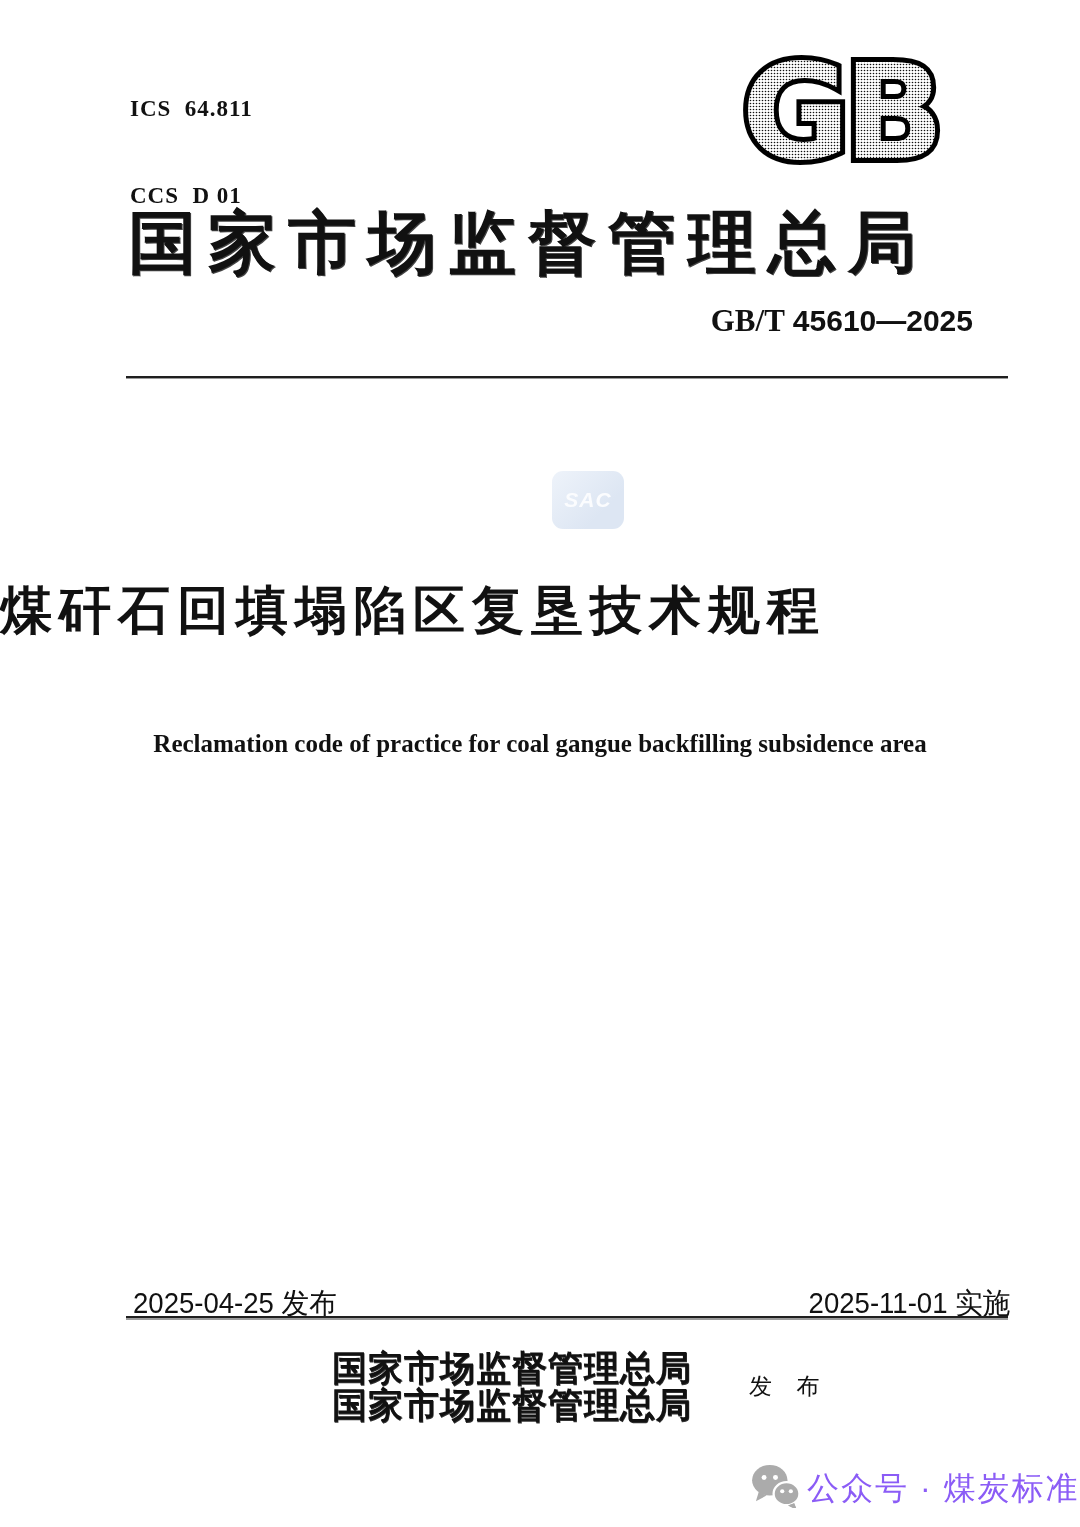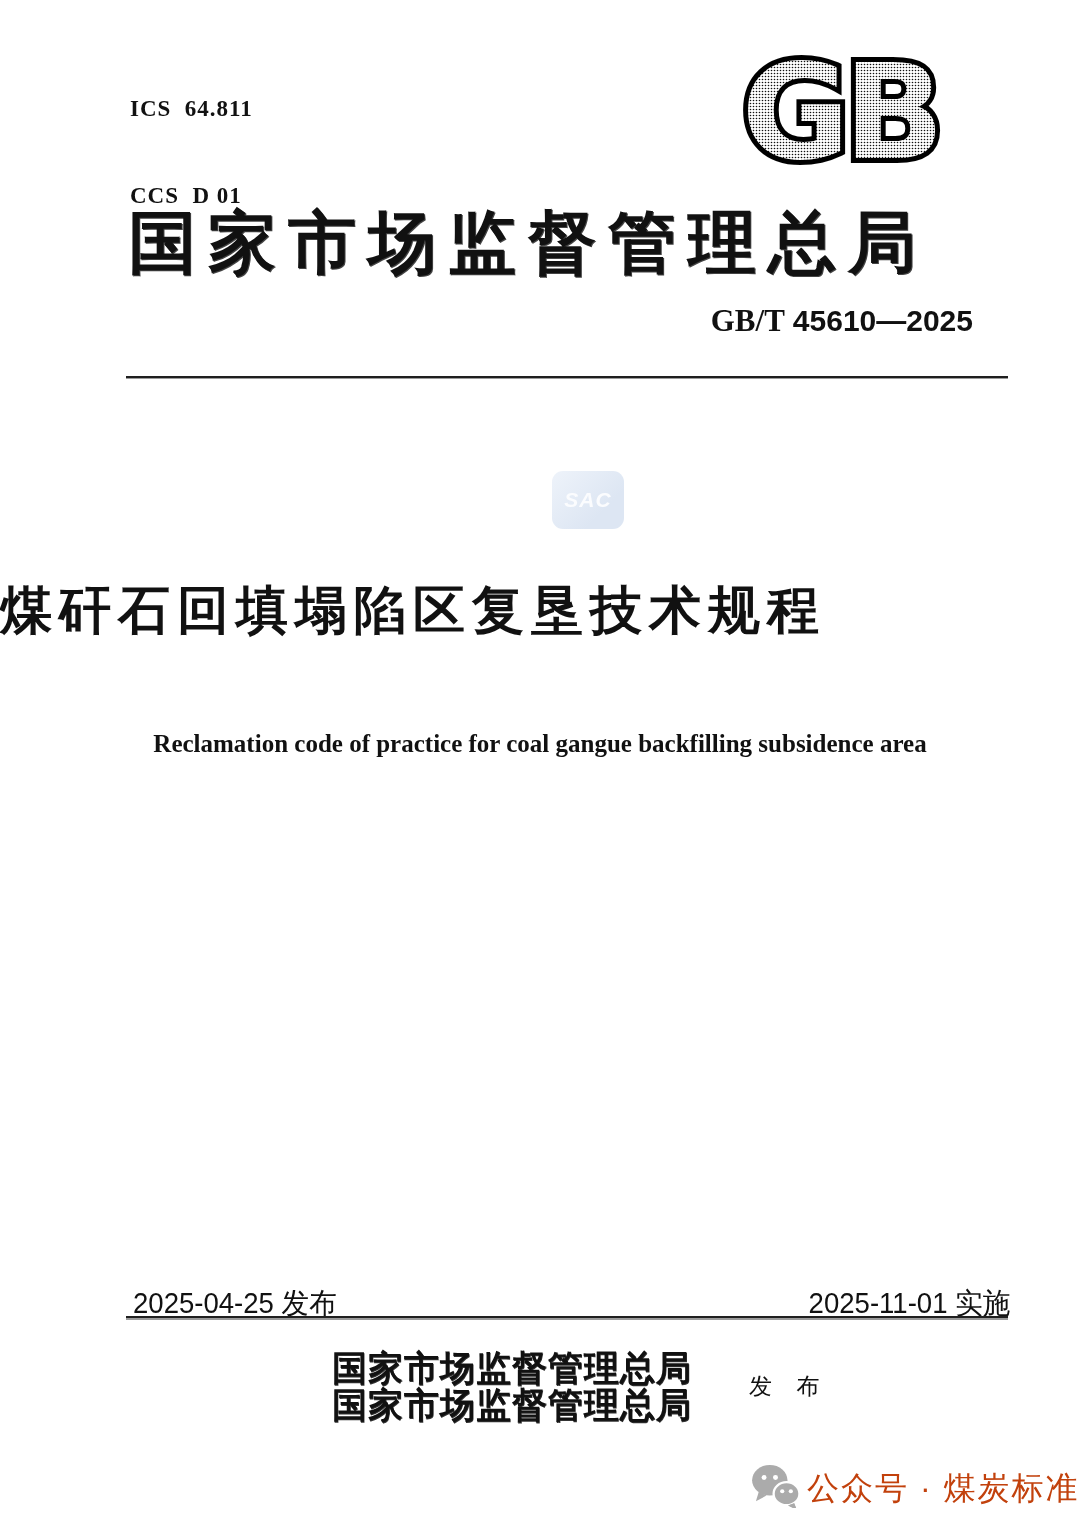--- a/index.html
+++ b/index.html
@@ -160,21 +160,21 @@
     width:50px;
     height:44px;
   }
   .footer-text{
     position:absolute;
     left:807px;
     top:1467px;
     font-family:"Liberation Sans", sans-serif;
     font-size:32px;
     letter-spacing:2px;
-    color:#c2410c;
+    color:#8b5cf6;
     white-space:nowrap;
   }
 </style>
 </head>
 <body>
 
 <div class="page">
 
   <div class="codes">
     <div>ICS  64.811</div>

